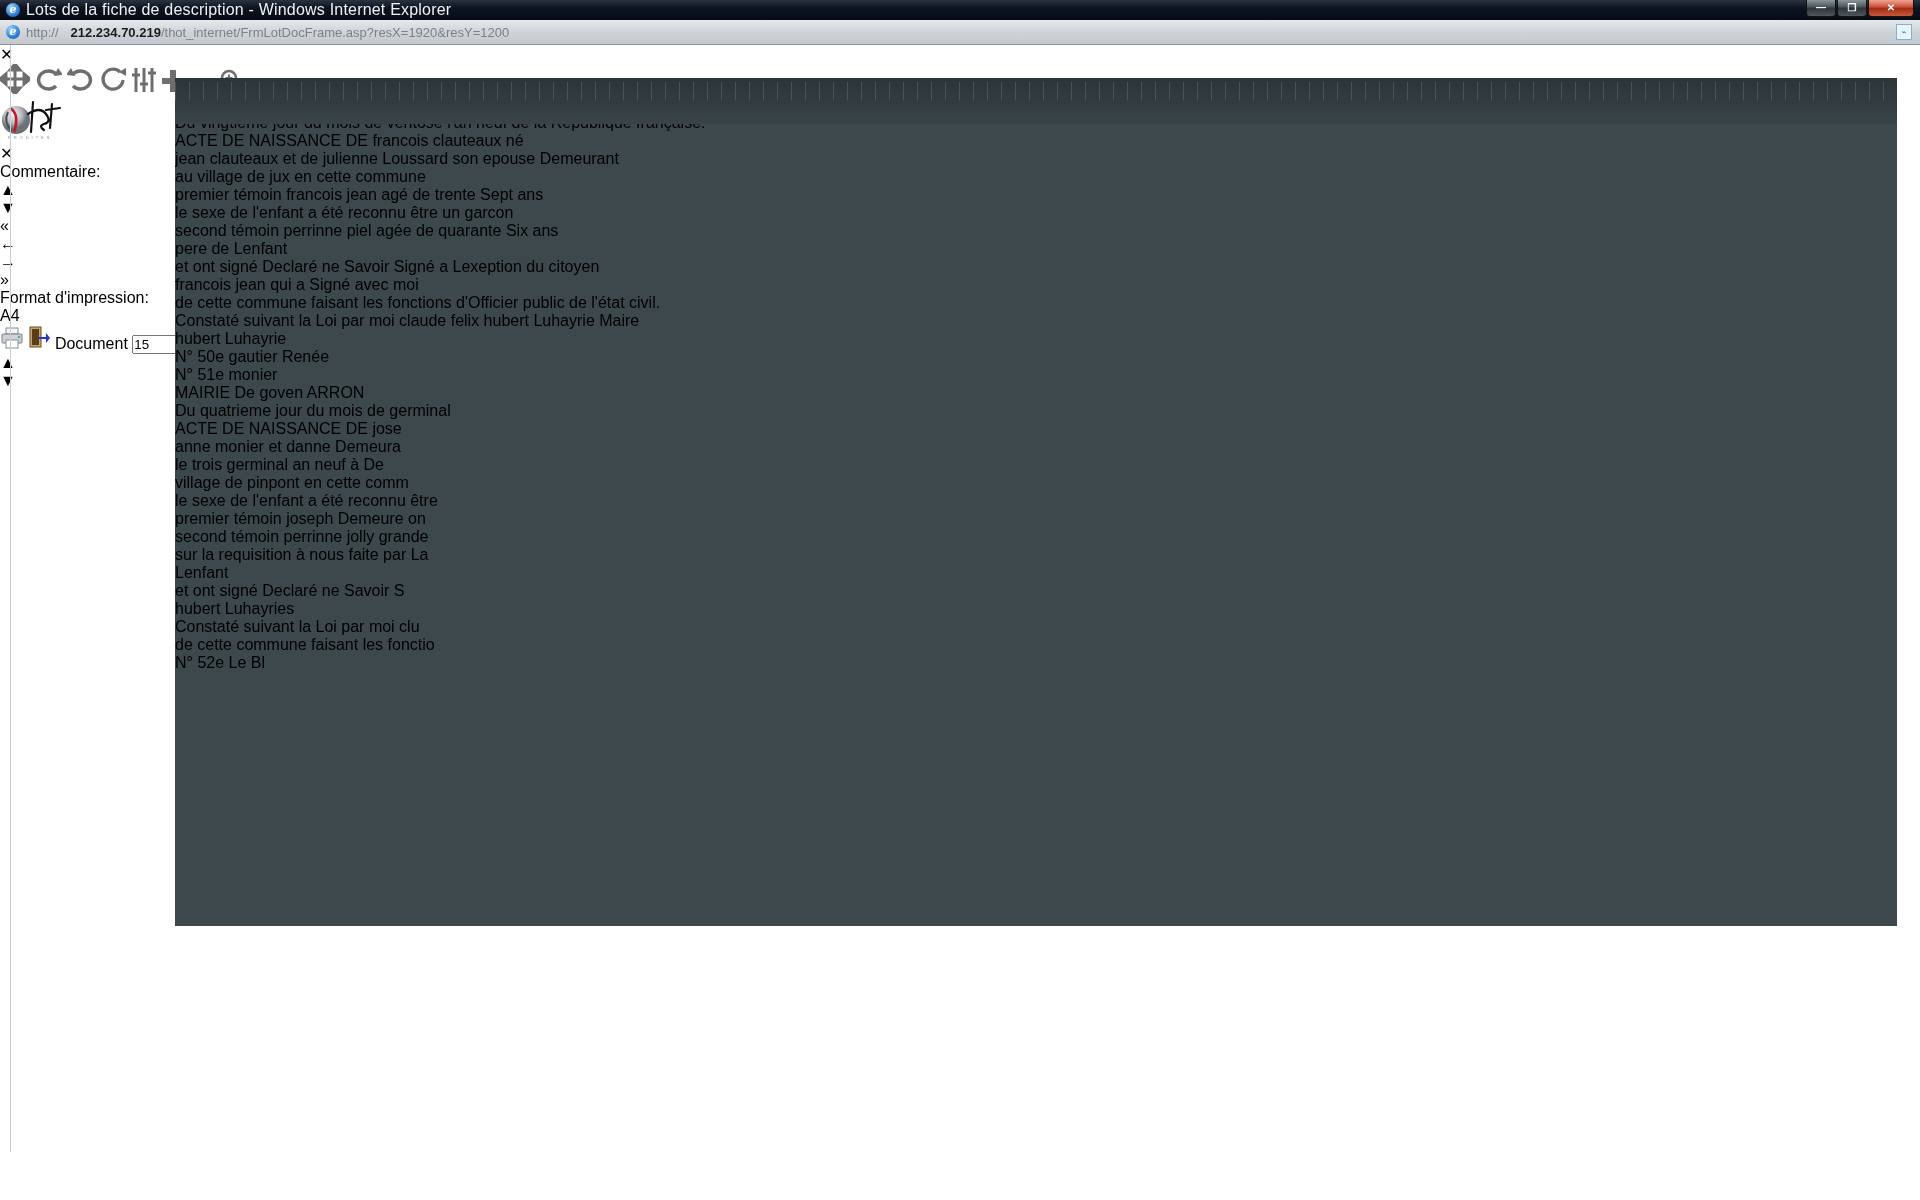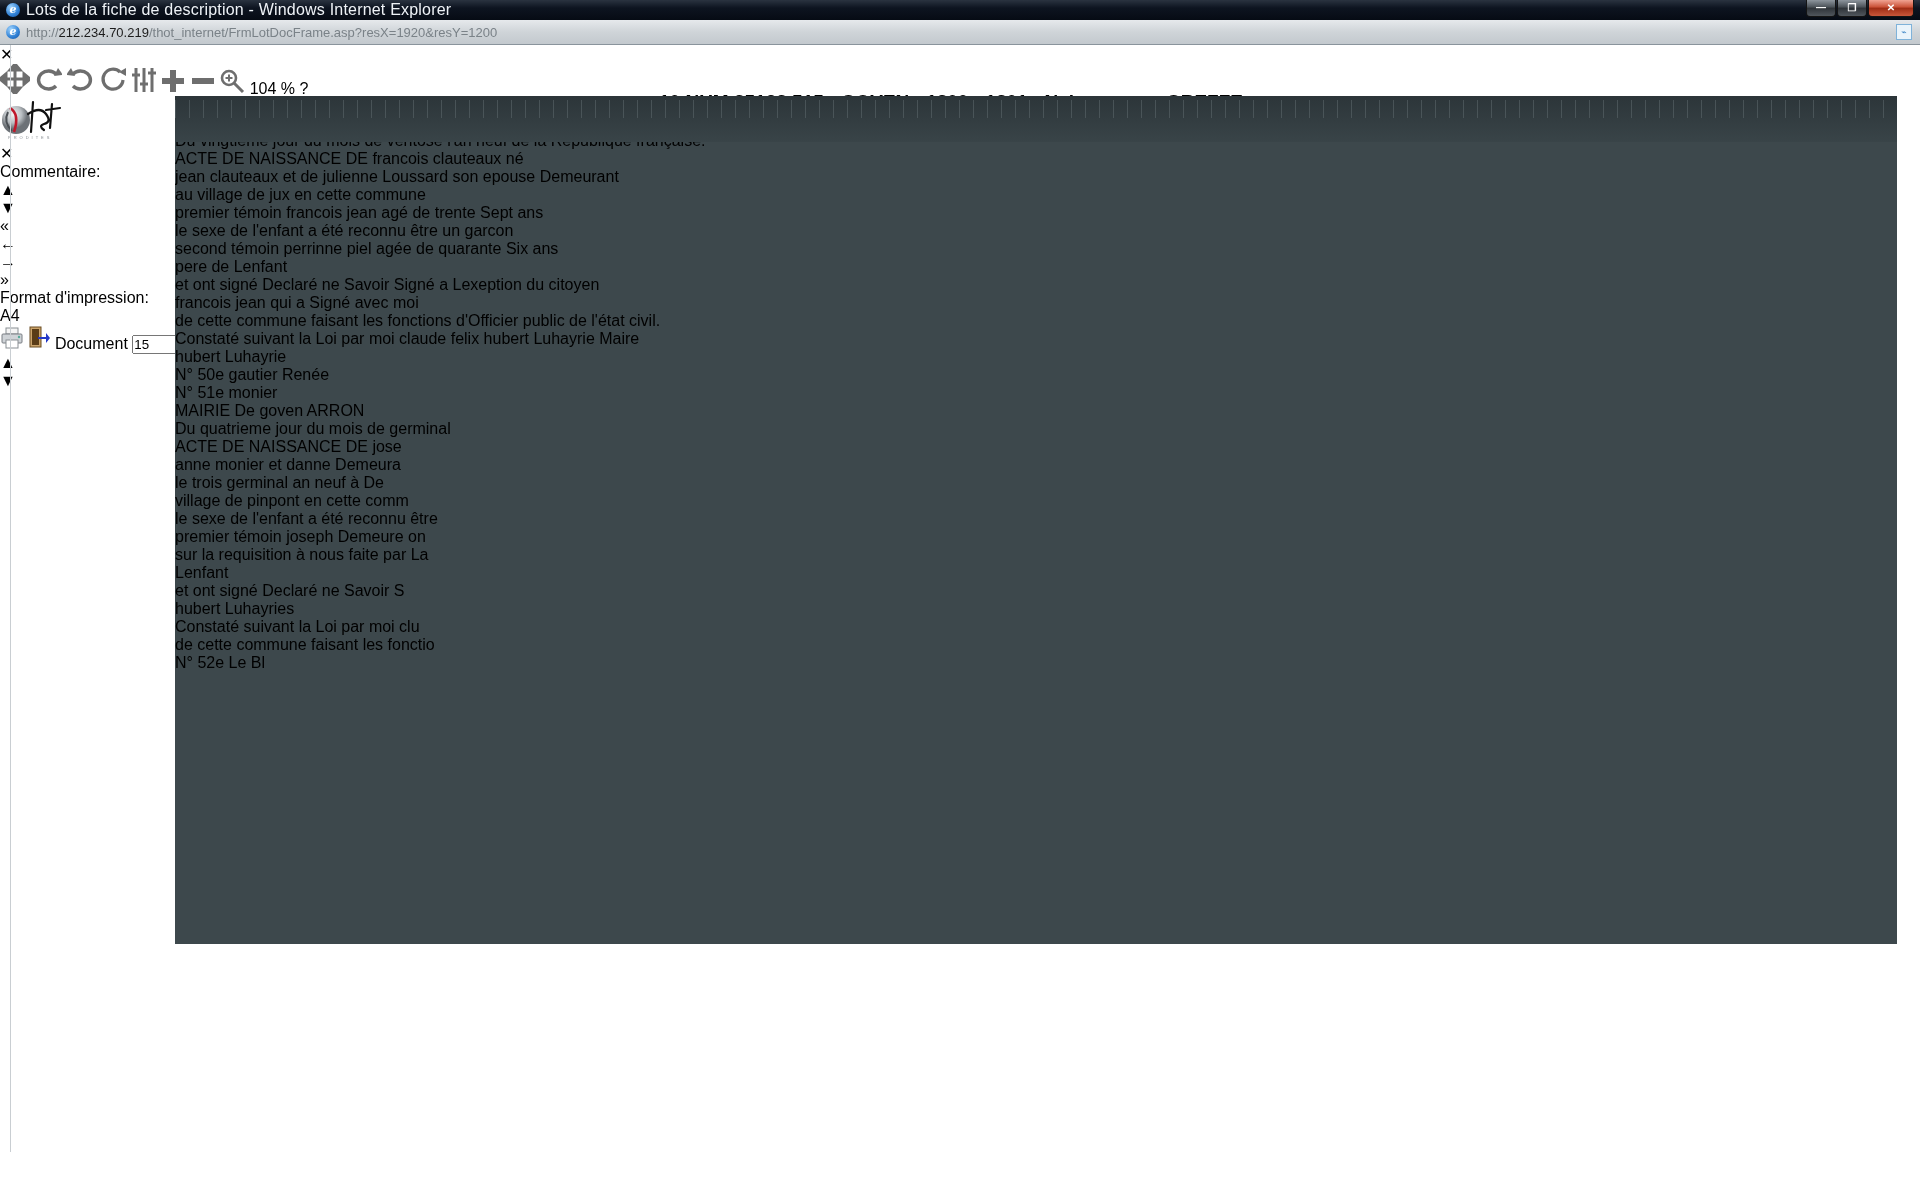--- a/index.html
+++ b/index.html
@@ -22,33 +22,33 @@
     color:#fff; font:bold 10px/15px "Liberation Sans",sans-serif; text-align:center; }
   .wbtn.min { width:30px; } .wbtn.max { width:30px; }
   .wbtn.close { width:46px;
     background:linear-gradient(180deg,#f0a392 0%,#c94f35 45%,#9e2c14 50%,#c9573a 100%); }
 
   
   #addressbar { position:absolute; left:0; top:20px; width:1920px; height:25px;
     background:linear-gradient(180deg,#e6e9ec 0%,#cfd4d8 50%,#c3c9ce 100%);
     border-bottom:1px solid #8a949c; display:flex; align-items:center; }
   #addressbar .url { font-size:13px; color:#7a8288; }
-  #addressbar .url b { color:#1c1c1c; font-weight:normal; }
+  #addressbar .url b { color:#1c1c1c; font-weight:bold;padding-left:12px; }
   .page-ico { position:absolute; right:8px; top:4px; width:16px; height:16px;
     border:1px solid #7fb2d9; background:#eaf4fb; color:#3d85c6;
     font:9px/14px "DejaVu Sans",sans-serif; text-align:center; }
 
   
   #content { position:absolute; left:0; top:45px; width:1920px; height:1107px; background:#fff; }
   #content .frame-l { position:absolute; left:10px; top:0; bottom:0; width:1px; background:#c9ced2; }
   #page-title { position:absolute; left:0; top:2px; width:1902px; text-align:center;
     font-size:19px; font-weight:bold; color:#000;margin-top:44px; }
 
   
-  #photo { position:absolute; left:175px; top:51px; width:1722px; height:848px;
+  #photo { position:absolute; left:175px; top:33px; width:1722px; height:848px;
     background:#3d484c; overflow:hidden; }
   .ruler { position:absolute; left:0; top:0; width:100%; height:46px;
     background:linear-gradient(180deg,#2c3539,#394448);
     }
   .ruler:before { content:""; position:absolute; left:0; top:4px; right:0; height:18px;
     background:repeating-linear-gradient(90deg,#5a6569 0 1px,transparent 1px 14px); opacity:.6; }
   .edge-stack { position:absolute; left:26px; top:54px; width:52px; bottom:0;
     border-radius:14px 0 0 0;
     background:repeating-linear-gradient(90deg,#c7b democratize;} 
   .edge-stack { background:repeating-linear-gradient(90deg,#cdbd9b 0 3px,#b09f78 3px 5px,#ddd3b8 5px 9px); }
@@ -260,20 +260,21 @@
 
       <div class="pg-line hand sm"><span>                N° 51e monier</span></div>
           <div class="pg-line print"><span>MAIRIE De goven         ARRON</span></div>
           <div class="pg-line printsm"><span>Du quatrieme  jour du mois de germinal</span></div>
           <div class="pg-line acte"><span>ACTE DE NAISSANCE DE jose</span></div>
           <div class="pg-line hand"><span>anne monier et danne Demeura</span></div>
           <div class="pg-line hand"><span>le trois germinal an neuf        à De</span></div>
           <div class="pg-line hand"><span>village de pinpont en cette comm</span></div>
           <div class="pg-line printsm"><span>le sexe  de l'enfant a été reconnu  être</span></div>
           <div class="pg-line printsm"><span>premier témoin  joseph Demeure on</span></div>
+          <div class="pg-line printsm"><span>second témoin perrinne jolly grande</span></div>
           <div class="pg-line printsm"><span>sur  la  requisition  à  nous  faite  par  La</span></div>
           <div class="pg-line hand"><span>Lenfant</span></div>
           <div class="pg-line printsm"><span>et ont signé   Declaré ne Savoir  S</span></div>
           <div class="pg-line hand ghost"><span>hubert Luhayries</span></div>
           <div class="pg-line printsm"><span>  Constaté  suivant  la  Loi  par  moi  clu</span></div>
           <div class="pg-line printsm"><span>de cette commune   faisant les fonctio</span></div>
           <div class="pg-line hand sm num52"><span>N° 52e Le Bl</span></div>
         </div>
     </div>
 

